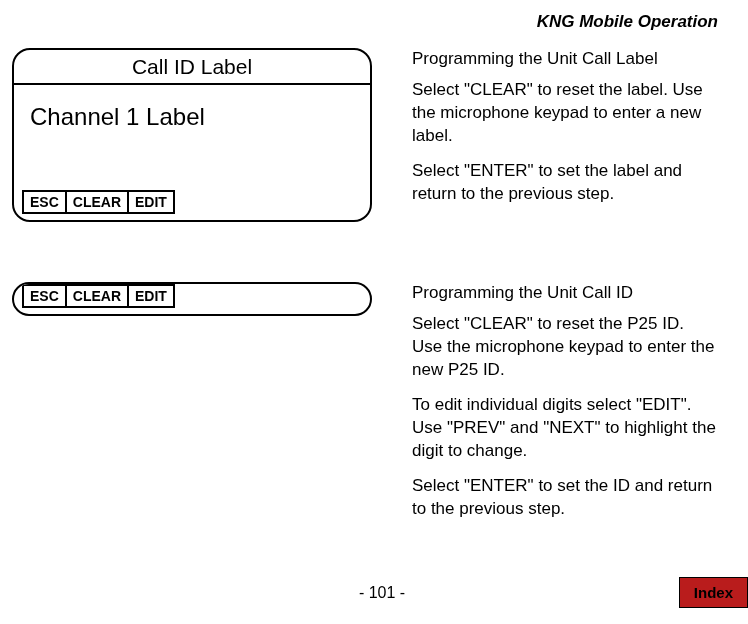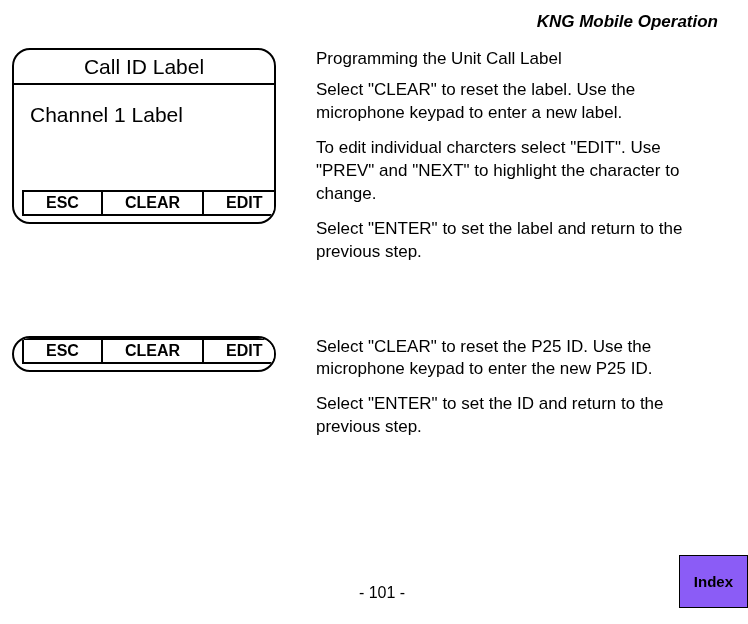--- a/index.html
+++ b/index.html
@@ -25,51 +25,51 @@
     }
     .section {
       display: flex;
       align-items: flex-start;
       margin-bottom: 60px;
       padding: 0 12px;
     }
     .display-panel {
       border: 2.5px solid black;
       border-radius: 18px;
-      width: 264px;
+      width: 360px;
       flex-shrink: 0;
       overflow: hidden;
     }
     .panel-title {
       text-align: center;
       font-size: 21px;
       padding: 5px 0 4px 0;
       border-bottom: 2px solid black;
     }
     .panel-body {
       min-height: 105px;
       padding: 18px 16px 8px 16px;
       position: relative;
     }
     .panel-content {
-      font-size: 21px;
+      font-size: 24px;
     }
     .panel-content.center {
       text-align: center;
       padding-top: 6px;
     }
     .softkey-row {
       display: flex;
       gap: 0;
       padding: 0 8px 6px 8px;
     }
     .softkey {
       border: 2px solid black;
-      padding: 2px 22px;
-      font-size: 16px;
+      padding: 2px 6px;
+      font-size: 14px;
       font-weight: bold;
       margin-right: -2px;
       background: white;
     }
     .instructions {
       flex: 1;
       padding-left: 40px;
       padding-right: 20px;
       font-size: 17px;
       line-height: 1.35;
@@ -86,23 +86,23 @@
       font-size: 16px;
       position: absolute;
       bottom: 22px;
       left: 16px;
       right: 0;
     }
     .index-tab {
       position: absolute;
       bottom: 16px;
       right: 0;
-      background: #8b5cf6;
+      background: #b91c1c;
       border: 1px solid black;
-      padding: 17px 14px;
+      padding: 6px 14px;
       font-size: 15px;
       font-weight: bold;
     }
   </style>
 </head>
 <body>
 
 <div class="header-title">KNG Mobile Operation</div>
 
 <div class="section">
@@ -113,33 +113,34 @@
     </div>
     <div class="softkey-row">
       <div class="softkey">ESC</div>
       <div class="softkey">CLEAR</div>
       <div class="softkey">EDIT</div>
     </div>
   </div>
   <div class="instructions">
     <div class="inst-title">Programming the Unit Call Label</div>
     <div class="inst-para">Select "CLEAR" to reset the label. Use the microphone keypad to enter a new label.</div>
-    <div class="inst-para">To edit individual charcters select "EDIT". Use "PREV" and "NEXT" to highlight the character to change.</div>
     <div class="inst-para">Select "ENTER" to set the label and return to the previous step.</div>
   </div>
 </div>
 
 <div class="section">
   <div class="display-panel">
     <div class="softkey-row">
       <div class="softkey">ESC</div>
       <div class="softkey">CLEAR</div>
       <div class="softkey">EDIT</div>
     </div>
   </div>
   <div class="instructions">
+    <div class="inst-title">Programming the Unit Call ID</div>
     <div class="inst-para">Select "CLEAR" to reset the P25 ID. Use the microphone keypad to enter the new P25 ID.</div>
+    <div class="inst-para">To edit individual digits select "EDIT". Use "PREV" and "NEXT" to highlight the digit to change.</div>
     <div class="inst-para">Select "ENTER" to set the ID and return to the previous step.</div>
   </div>
 </div>
 
 <div class="page-number">- 101 -</div>
 <div class="index-tab">Index</div>
 
 </body></html>

